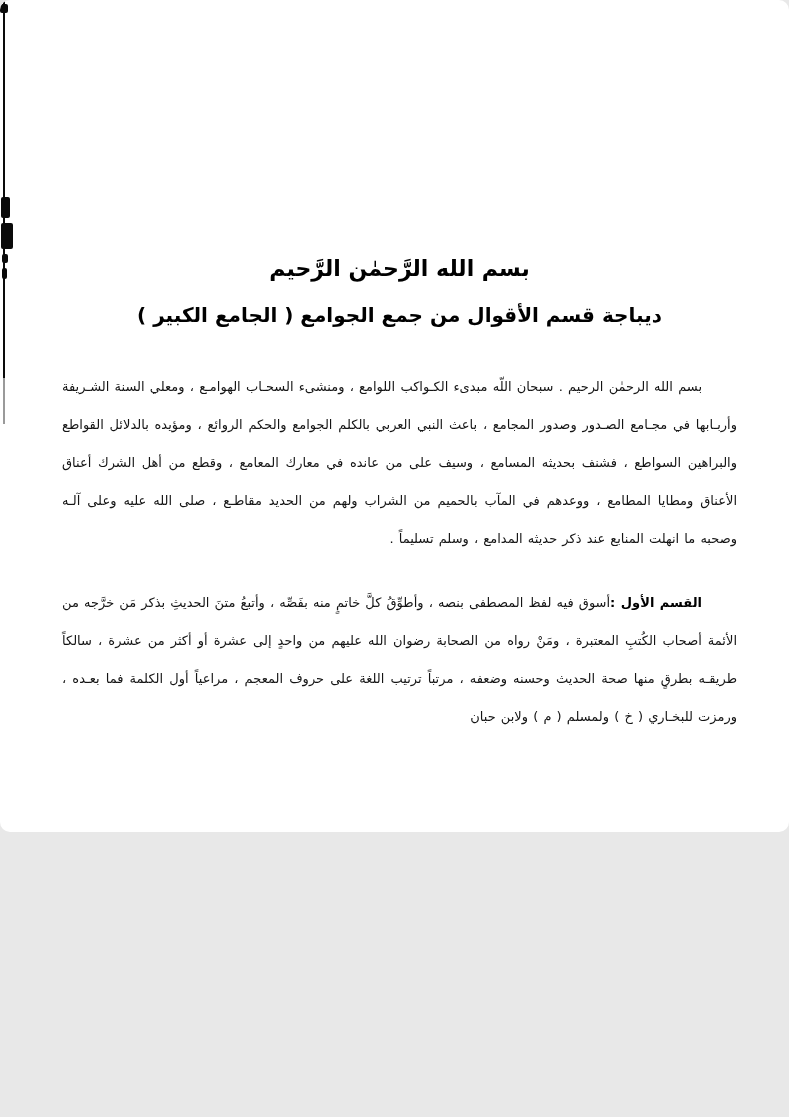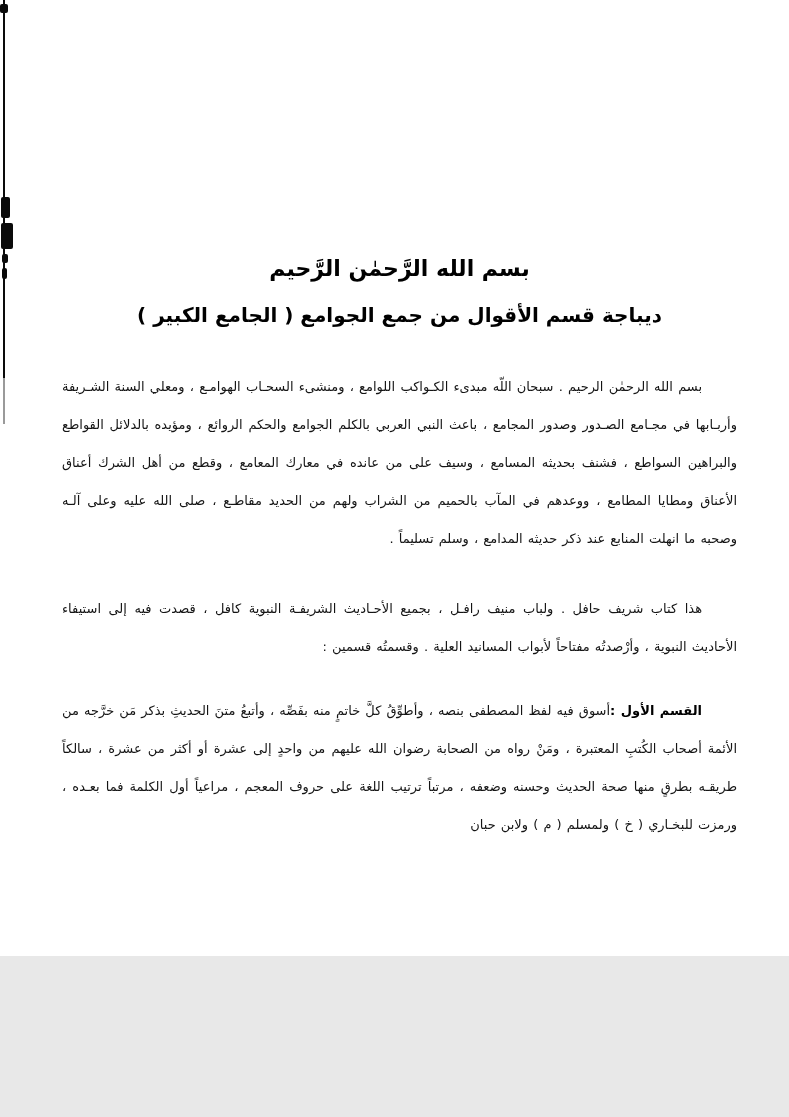--- a/index.html
+++ b/index.html
@@ -3,26 +3,27 @@
 <meta charset="utf-8">
 <style>
   html, body {
     margin: 0;
     padding: 0;
     background: #e8e8e8;
   }
   .scan-page {
     position: relative;
     width: 789px;
-    height: 956px;
+    height: 832px;
     margin: 0 auto;
     background: #ffffff;
     overflow: hidden;
     font-family: "DejaVu Sans", sans-serif;
     color: #141414;
+    border-radius: 10px;
   }
 
   
   .binding-line {
     position: absolute;
     left: 3px; top: 0;
     width: 2px; height: 378px;
     background: #0a0a0a;
   }
   .binding-line-fade {
@@ -99,21 +100,20 @@
   <div class="blot blot-e"></div>
 
   <div class="content">
 
     <div class="basmala">بسم الله الرَّحمٰن الرَّحيم</div>
 
     <div class="section-title">ديباجة قسم الأقوال من جمع الجوامع ( الجامع الكبير )</div>
 
     <p class="para para-1">بسم الله الرحمٰن الرحيم . سبحان اللّه مبدىء الكـواكب اللوامع ، ومنشىء السحـاب الهوامـع ، ومعلي السنة الشـريفة وأربـابها في مجـامع الصـدور وصدور المجامع ، باعث النبي العربي بالكلم الجوامع والحكم الروائع ، ومؤيده بالدلائل القواطع والبراهين السواطع ، فشنف بحديثه المسامع ، وسيف على من عانده في معارك المعامع ، وقطع من أهل الشرك أعناق الأعناق ومطايا المطامع ، ووعدهم في المآب بالحميم من الشراب ولهم من الحديد مقاطـع ، صلى الله عليه وعلى آلـه وصحبه ما انهلت المنابع عند ذكر حديثه المدامع ، وسلم تسليماً .</p>
 
-    <p class="para para-2">هذا كتاب شريف حافل . ولباب منيف رافـل ، بجميع الأحـاديث الشريفـة النبوية كافل ، قصدت فيه إلى استيفاء الأحاديث النبوية ، وأرْصدتُه مفتاحاً لأبواب المسانيد العلية . وقسمتُه قسمين :</p>
 
     <p class="para para-3"><span class="lead">القسم الأول :</span><span>أسوق فيه لفظ المصطفى بنصه ، وأطوِّقُ كلَّ خاتمٍ منه بفَصِّه ، وأتبعُ متنَ الحديثِ بذكر مَن خرَّجه من الأئمة أصحاب الكُتبِ المعتبرة ، ومَنْ رواه من الصحابة رضوان الله عليهم من واحدٍ إلى عشرة أو أكثر من عشرة ، سالكاً طريقـه بطرقٍ منها صحة الحديث وحسنه وضعفه ، مرتباً ترتيب اللغة على حروف المعجم ، مراعياً أول الكلمة فما بعـده ، ورمزت للبخـاري ( خ ) ولمسلم ( م ) ولابن حبان</span></p>
 
   </div>
 
   <div class="page-number">١٨</div>
 
 </div>
 
 </body></html>

